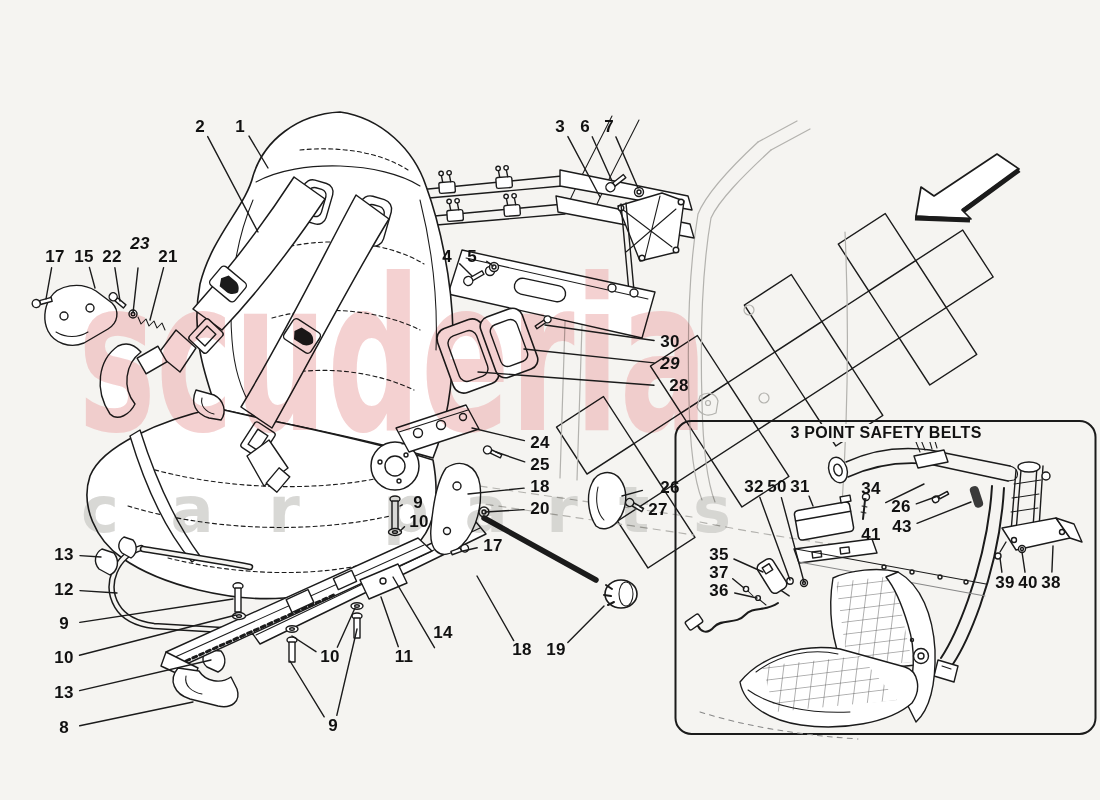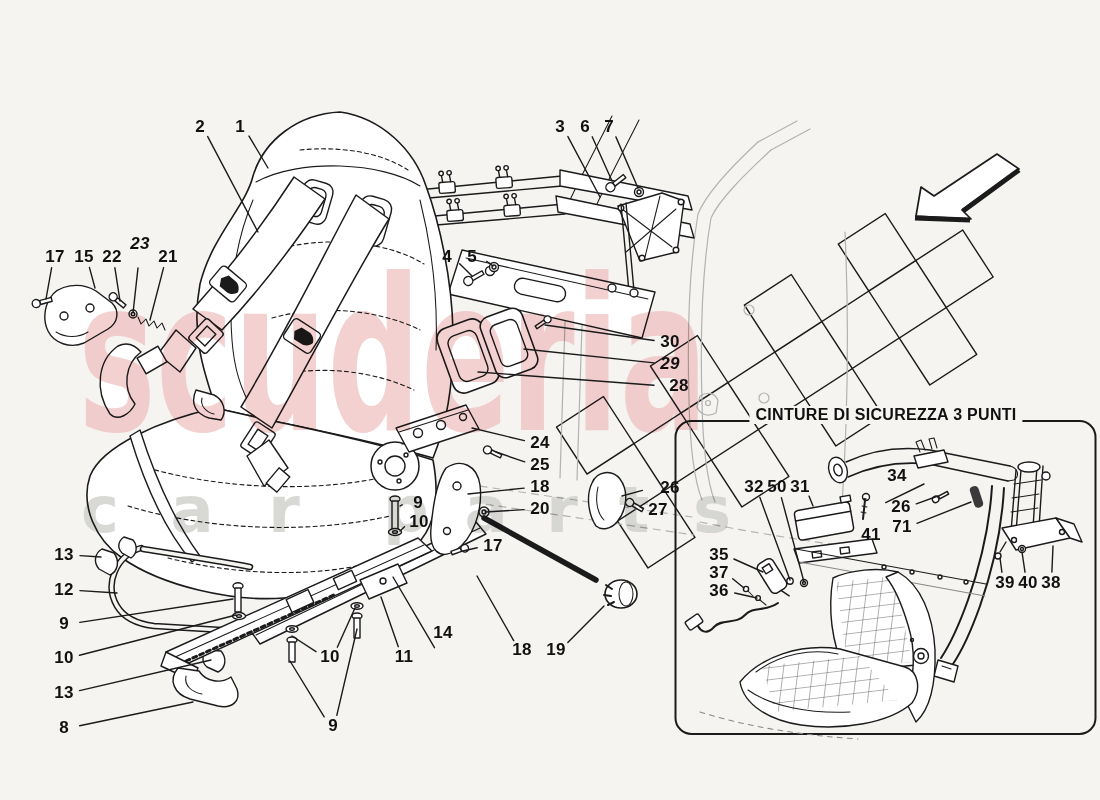--- a/index.html
+++ b/index.html
@@ -458,21 +458,21 @@
         <line x1="917.0" y1="523.3" x2="971" y2="502"></line>
         <line x1="733.9" y1="559.0" x2="763" y2="572"></line>
         <line x1="732.7" y1="578.7" x2="744" y2="588"></line>
         <line x1="734.7" y1="593.0" x2="757" y2="598"></line>
         <line x1="1001.9" y1="572.2" x2="1000" y2="558"></line>
         <line x1="1025.0" y1="572.2" x2="1022" y2="552"></line>
         <line x1="1051.9" y1="572.0" x2="1053" y2="546"></line>
       </g>
   </svg>
 
-  <div class="inset-title" style="left:886px;top:415px">CINTURE DI SICUREZZA 3 PUNTI</div>
+  <div class="inset-title" style="left:886px;top:433px">3 POINT SAFETY BELTS</div>
 
   <div id="label-layer">
       <div class="part-label" style="left: 200px; top: 127px;">2</div>
       <div class="part-label" style="left: 240px; top: 127px;">1</div>
       <div class="part-label" style="left: 560px; top: 127px;">3</div>
       <div class="part-label" style="left: 585px; top: 127px;">6</div>
       <div class="part-label" style="left: 609px; top: 127px;">7</div>
       <div class="part-label" style="left: 55px; top: 257px;">17</div>
       <div class="part-label" style="left: 84px; top: 257px;">15</div>
       <div class="part-label" style="left: 112px; top: 257px;">22</div>
@@ -500,24 +500,24 @@
       <div class="part-label" style="left: 64px; top: 728px;">8</div>
       <div class="part-label" style="left: 330px; top: 657px;">10</div>
       <div class="part-label" style="left: 333px; top: 726px;">9</div>
       <div class="part-label" style="left: 404px; top: 657px;">11</div>
       <div class="part-label" style="left: 443px; top: 633px;">14</div>
       <div class="part-label" style="left: 522px; top: 650px;">18</div>
       <div class="part-label" style="left: 556px; top: 650px; text-align: center;">19</div>
       <div class="part-label" style="left: 754px; top: 487px;">32</div>
       <div class="part-label" style="left: 777px; top: 487px;">50</div>
       <div class="part-label" style="left: 800px; top: 487px;">31</div>
-      <div class="part-label" style="left: 871px; top: 476px; margin-left: 26px;">34</div>
+      <div class="part-label" style="left: 871px; top: 489px;">34</div>
       <div class="part-label" style="left: 871px; top: 507px; margin-top: 28px;">41</div>
       <div class="part-label" style="left: 901px; top: 507px;">26</div>
-      <div class="part-label" style="left: 902px; top: 527px;">71</div>
+      <div class="part-label" style="left: 902px; top: 527px;">43</div>
       <div class="part-label" style="left: 719px; top: 555px;">35</div>
       <div class="part-label" style="left: 719px; top: 573px;">37</div>
       <div class="part-label" style="left: 719px; top: 591px;">36</div>
       <div class="part-label" style="left: 1005px; top: 583px;">39</div>
       <div class="part-label" style="left: 1028px; top: 583px;">40</div>
       <div class="part-label" style="left: 1051px; top: 583px;">38</div>
     </div>
 </div>
 
 </body></html>

